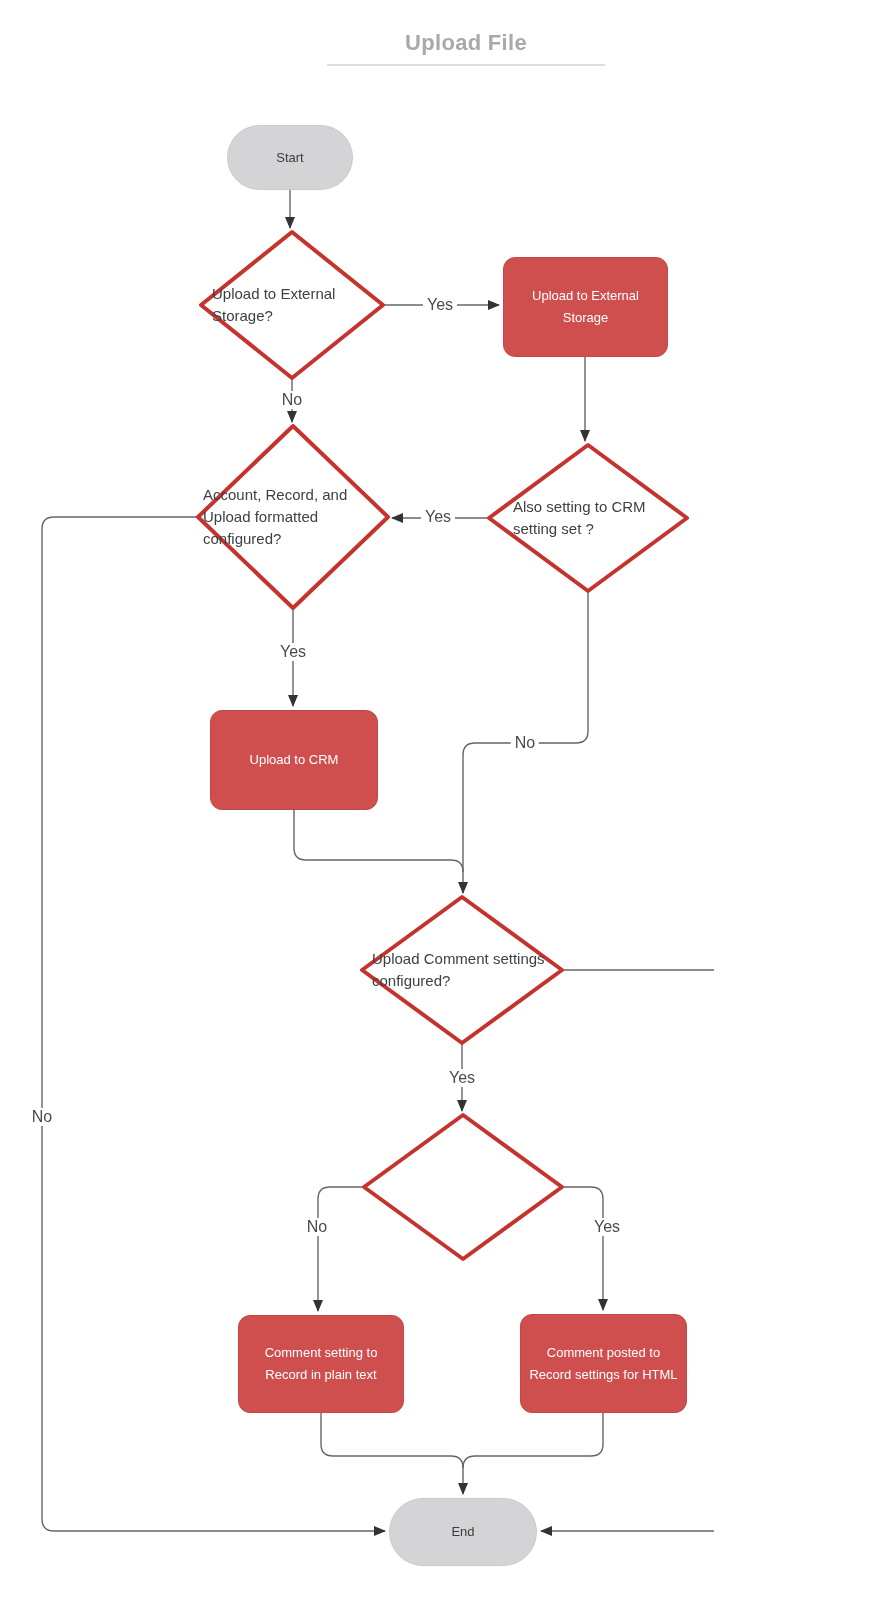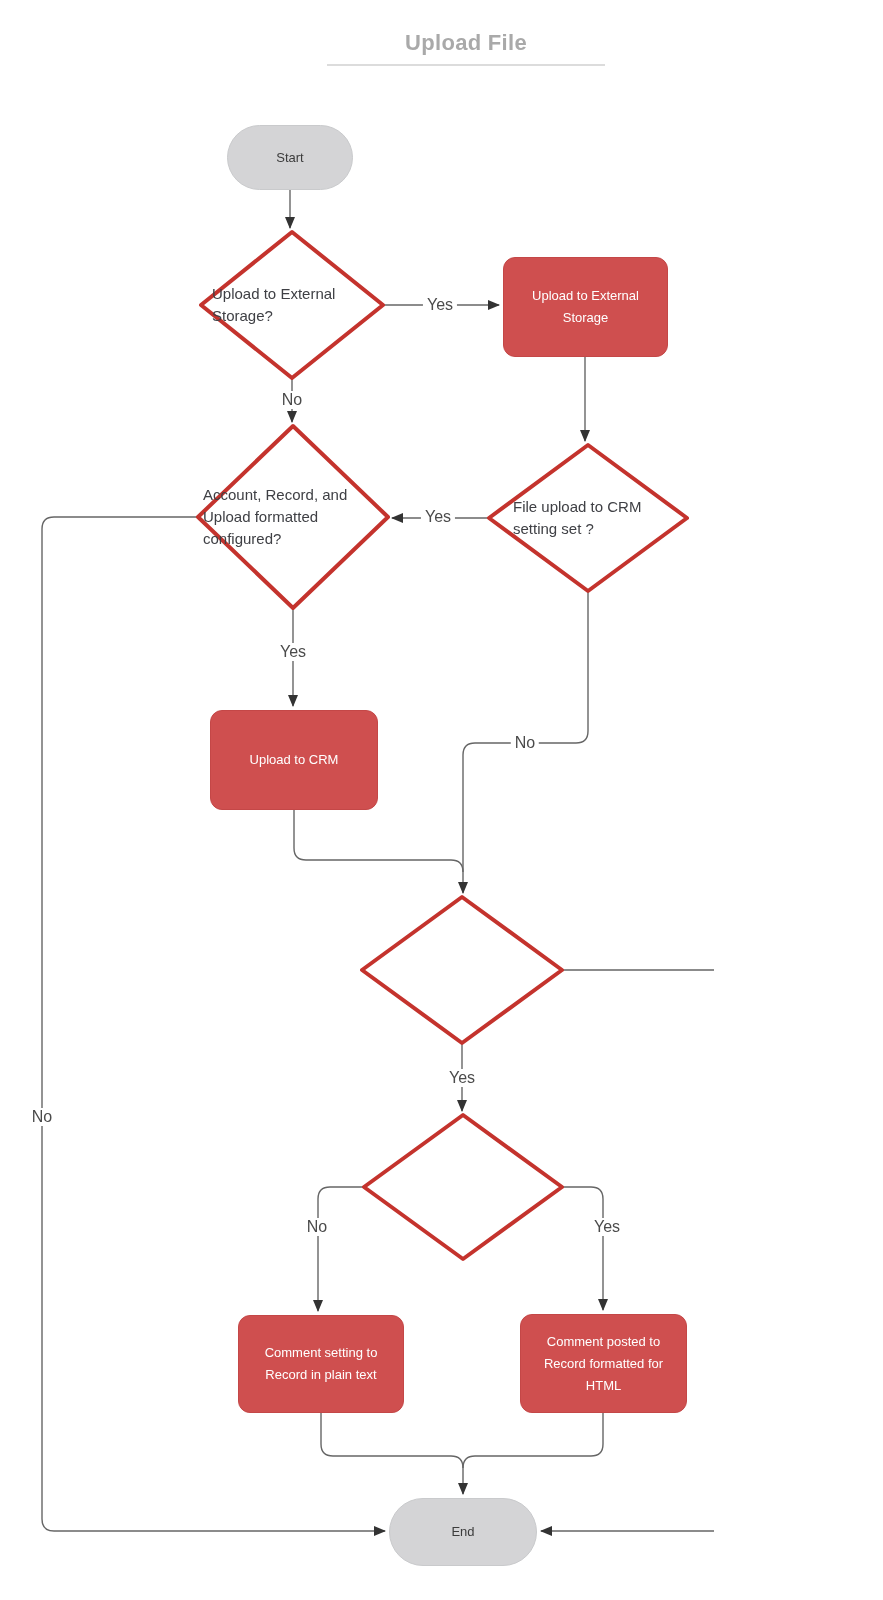--- a/index.html
+++ b/index.html
@@ -138,30 +138,31 @@
 
   <div class="node process" style="left:210px;top:710px;width:168px;height:100px">
     <span style="width:150px">Upload to CRM</span>
   </div>
 
   <div class="node process" style="left:238px;top:1315px;width:166px;height:98px">
     <span style="width:150px">Comment setting to Record in plain text</span>
   </div>
 
   <div class="node process" style="left:520px;top:1314px;width:167px;height:99px">
-    <span style="width:150px">Comment posted to Record formatted for HTML</span>
+    <span style="width:150px">Comment posted to Record settings for HTML</span>
   </div>
 
   <div class="node terminal" style="left:389px;top:1498px;width:148px;height:68px">
     <span>End</span>
   </div>
 
   <div class="dlabel" style="left:292px;top:305px;width:160px">Upload to External Storage?</div>
   <div class="dlabel" style="left:293px;top:517px;width:180px">Account, Record, and Upload formatted configured?</div>
-  <div class="dlabel" style="left:588px;top:518px;width:150px">File upload to CRM setting set ?</div>
+  <div class="dlabel" style="left:588px;top:518px;width:150px">Also setting to CRM setting set ?</div>
+  <div class="dlabel" style="left:462px;top:970px;width:180px">Upload Comment settings configured?</div>
 
   <span class="elabel" style="left:440px;top:305px">Yes</span>
   <span class="elabel" style="left:292px;top:400px">No</span>
   <span class="elabel" style="left:438px;top:517px">Yes</span>
   <span class="elabel" style="left:293px;top:652px">Yes</span>
   <span class="elabel" style="left:525px;top:743px">No</span>
   <span class="elabel" style="left:42px;top:1117px">No</span>
   <span class="elabel" style="left:462px;top:1078px">Yes</span>
   <span class="elabel" style="left:839px;top:1262px">No</span>
   <span class="elabel" style="left:317px;top:1227px">No</span>

